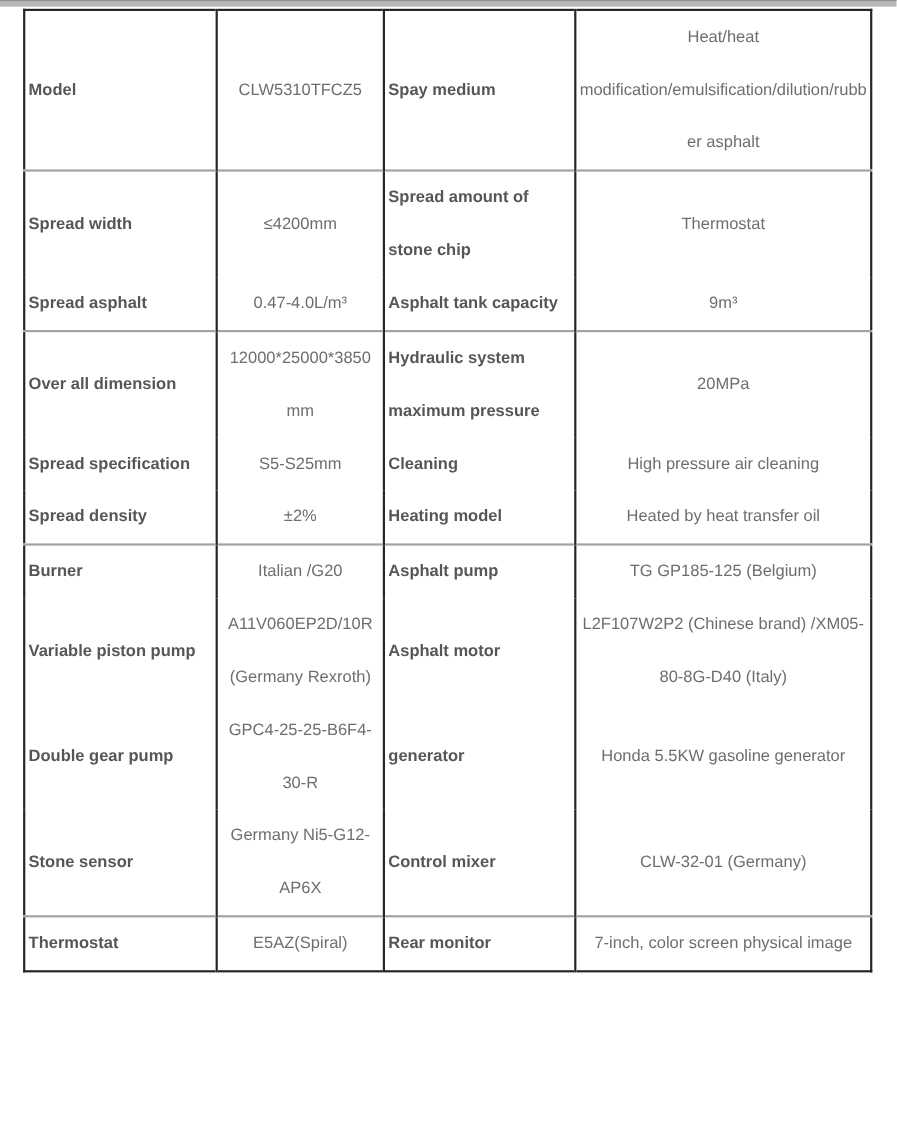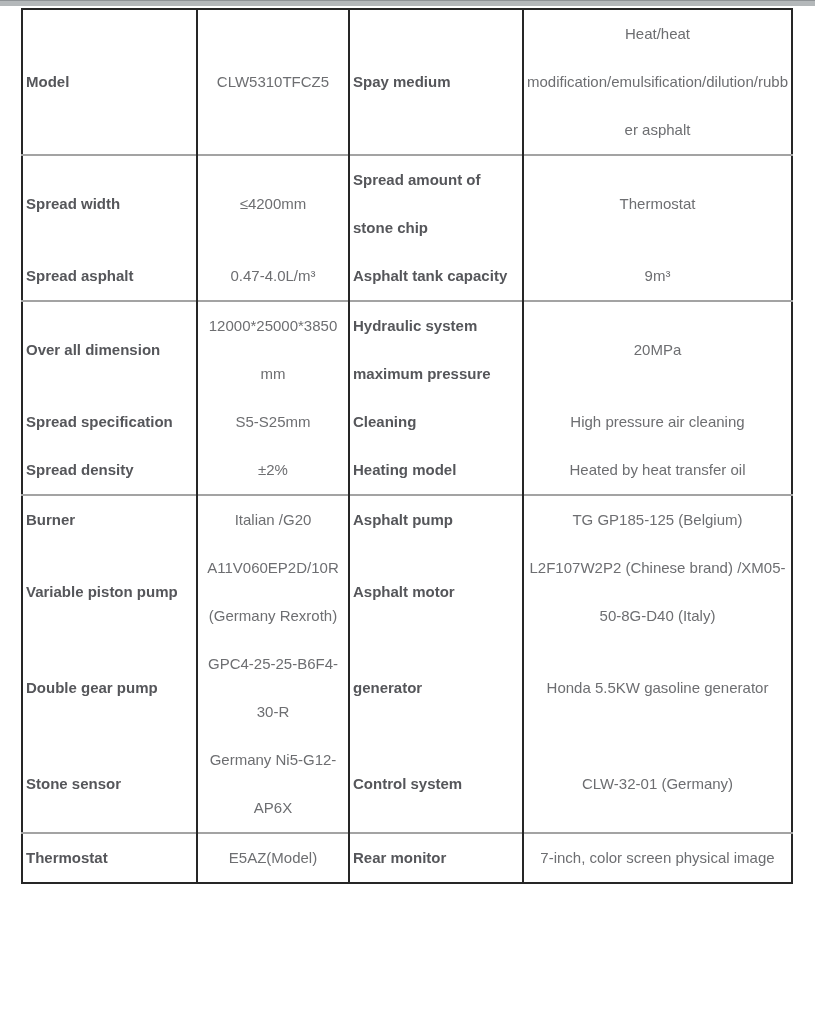--- a/index.html
+++ b/index.html
@@ -123,37 +123,37 @@
     <tr>
       <td class="lbl">Burner</td>
       <td class="val">Italian /G20</td>
       <td class="lbl">Asphalt pump</td>
       <td class="val">TG GP185-125  (Belgium)</td>
     </tr>
     <tr>
       <td class="lbl">Variable piston pump</td>
       <td class="val">A11V060EP2D/10R (Germany Rexroth)</td>
       <td class="lbl">Asphalt motor</td>
-      <td class="val">L2F107W2P2  (Chinese brand) /XM05-50-8G-D40  (Italy)</td>
+      <td class="val">L2F107W2P2  (Chinese brand) /XM05-80-8G-D40  (Italy)</td>
     </tr>
     <tr>
       <td class="lbl">Double gear pump</td>
       <td class="val">GPC4-25-25-B6F4-30-R</td>
       <td class="lbl">generator</td>
       <td class="val">Honda 5.5KW gasoline generator</td>
     </tr>
     <tr>
       <td class="lbl">Stone sensor</td>
       <td class="val">Germany Ni5-G12-AP6X</td>
-      <td class="lbl">Control system</td>
+      <td class="lbl">Control mixer</td>
       <td class="val">CLW-32-01  (Germany)</td>
     </tr>
   </tbody>
 
   <tbody>
     <tr>
       <td class="lbl">Thermostat</td>
-      <td class="val">E5AZ(Model)</td>
+      <td class="val">E5AZ(Spiral)</td>
       <td class="lbl">Rear monitor</td>
       <td class="val">7-inch, color screen physical image</td>
     </tr>
   </tbody>
 </table>
 
 </body></html>

